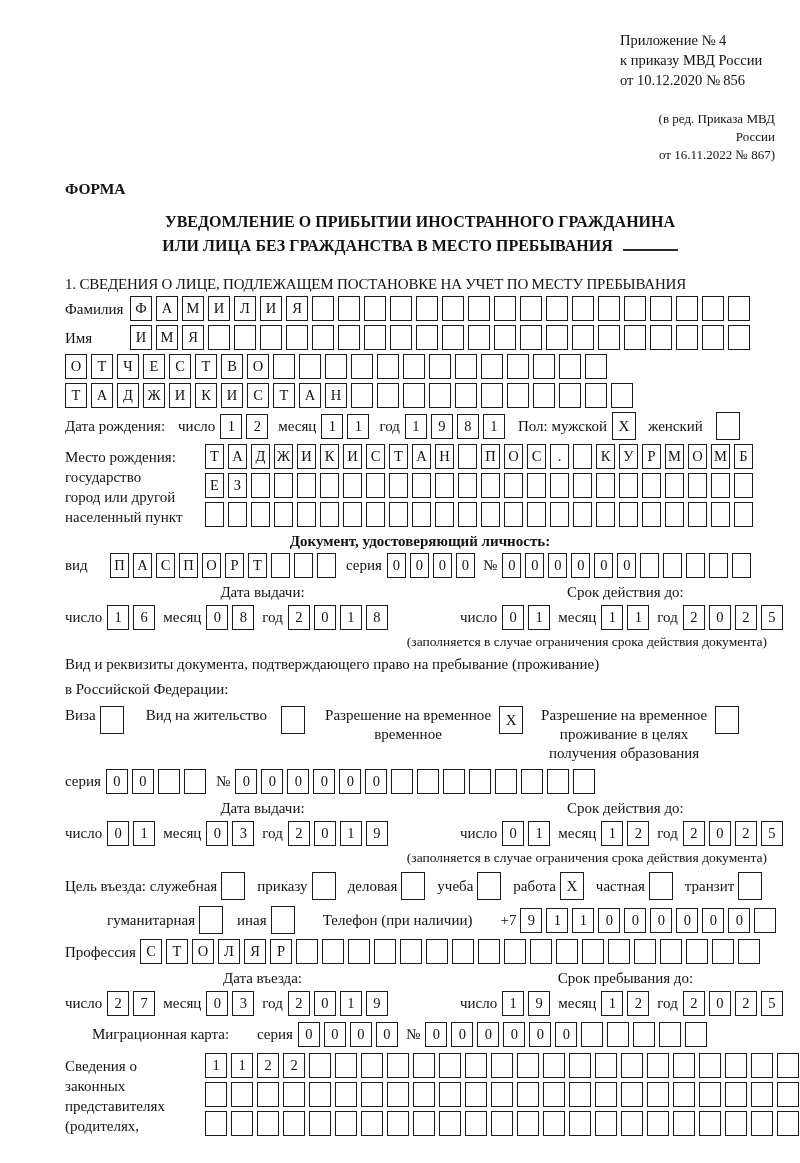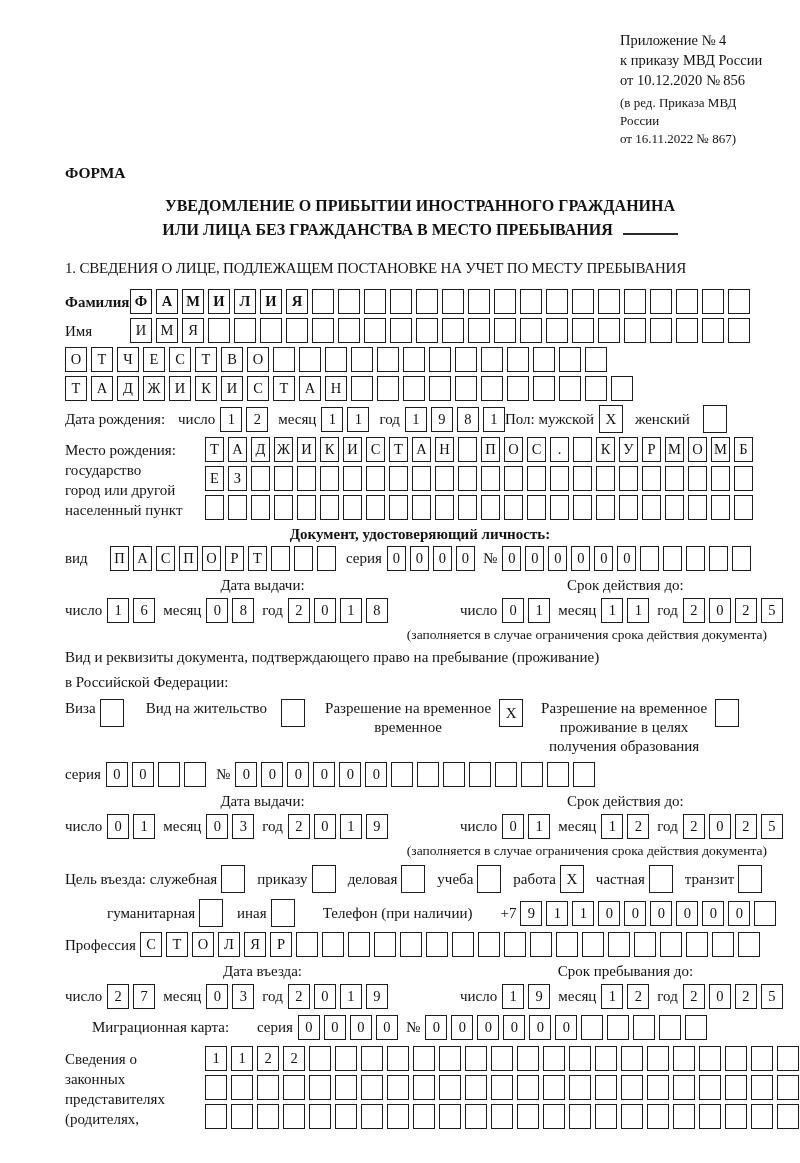--- a/index.html
+++ b/index.html
@@ -6,21 +6,21 @@
   html,body { background:#fff; }
   body {
     width:800px; height:1163px; overflow:hidden;
     font-family:"Liberation Serif","DejaVu Serif",serif;
     font-size:15px; color:#121212;
   }
   .page { padding:30px 25px 0 65px; width:800px; }
 
   
   .hdr { margin-left:555px; line-height:20px; font-size:14.5px; }
-  .hdr-ed { margin-left:555px; line-height:18px; font-size:13px; margin-top:4px; }
+  .hdr-ed { margin-left:555px; line-height:18px; font-size:13px; margin-top:20px;text-align:right; }
   .form-label { text-align:left; padding-right:12px; font-weight:bold; margin-top:16px; font-size:15.5px; }
 
   .title { text-align:center; font-weight:bold; font-size:16px; line-height:24px; margin-top:12px; }
   .title-underline { display:inline-block; width:55px; border-bottom:2px solid #2a2a2a; height:14px; margin-left:10px; }
   .section-heading { font-weight:normal; font-size:15px; margin-top:18px; letter-spacing:-0.2px; white-space:nowrap; }
 
   
   .frow { display:flex; align-items:flex-start; margin-top:4px; }
   .flabel { flex-shrink:0; line-height:20px; padding-top:3px; }
   .flabel div { white-space:nowrap; }
@@ -79,21 +79,21 @@
   </div>
   <div class="form-label">ФОРМА</div>
 
   <div class="title">
     <div>УВЕДОМЛЕНИЕ О ПРИБЫТИИ ИНОСТРАННОГО ГРАЖДАНИНА</div>
     <div><span>ИЛИ ЛИЦА БЕЗ ГРАЖДАНСТВА В МЕСТО ПРЕБЫВАНИЯ</span><span class="title-underline"></span></div>
   </div>
 
   <div class="section-heading">1. СВЕДЕНИЯ О ЛИЦЕ, ПОДЛЕЖАЩЕМ ПОСТАНОВКЕ НА УЧЕТ ПО МЕСТУ ПРЕБЫВАНИЯ</div>
 
-  <div class="frow" style="margin-top:12px;font-weight:bold;">
+  <div class="frow" style="margin-top:3px;">
     <div class="flabel" style="width:65px;">Фамилия</div>
     <div class="cells">
         <span class="cell">Ф</span>
         <span class="cell">А</span>
         <span class="cell">М</span>
         <span class="cell">И</span>
         <span class="cell">Л</span>
         <span class="cell">И</span>
         <span class="cell">Я</span>
         <span class="cell"></span>
@@ -211,21 +211,21 @@
         <span class="cell">1</span>
         <span class="cell">1</span>
       </span>
     <span class="dlbl" style="margin-left:10px;">год</span>
     <span class="cells">
         <span class="cell">1</span>
         <span class="cell">9</span>
         <span class="cell">8</span>
         <span class="cell">1</span>
       </span>
-    <span class="dlbl" style="margin-left:0;">Пол: мужской</span>
+    <span class="dlbl" style="margin-left:13px;">Пол: мужской</span>
     <span class="cbx">X</span>
     <span class="dlbl" style="margin-left:12px;">женский</span>
     <span class="cbx" style="margin-left:8px;"></span>
   </div>
 
   <div class="frow">
     <div class="flabel" style="width:140px;">
       <div>Место рождения:</div>
       <div>государство</div>
       <div>город или другой</div>

